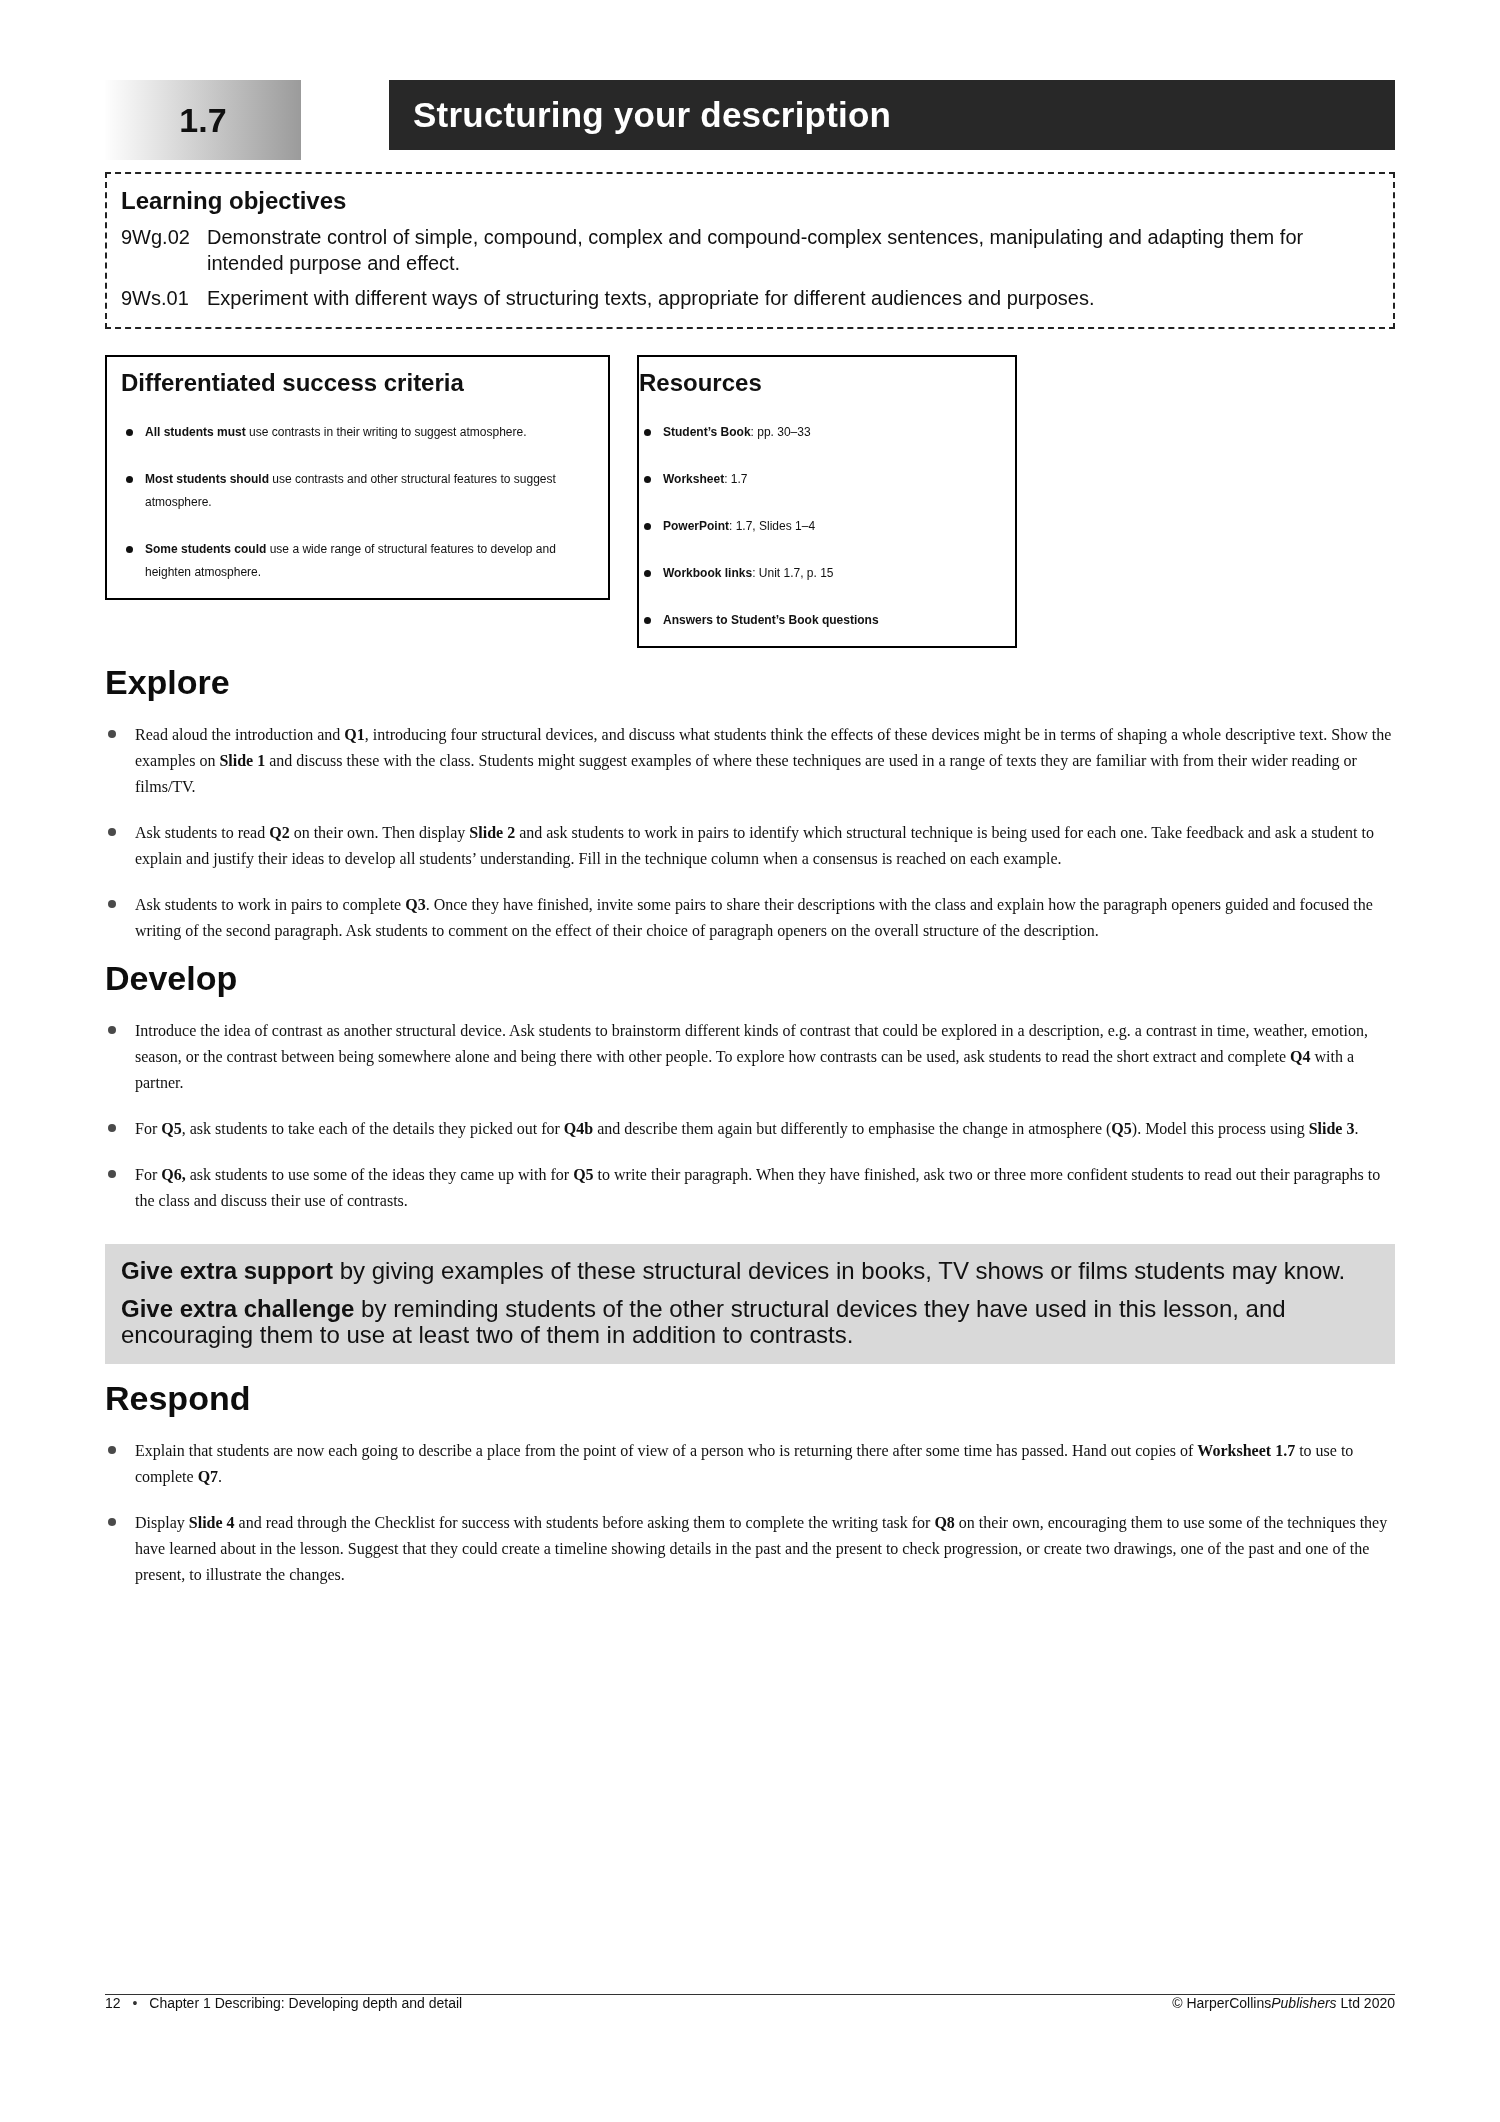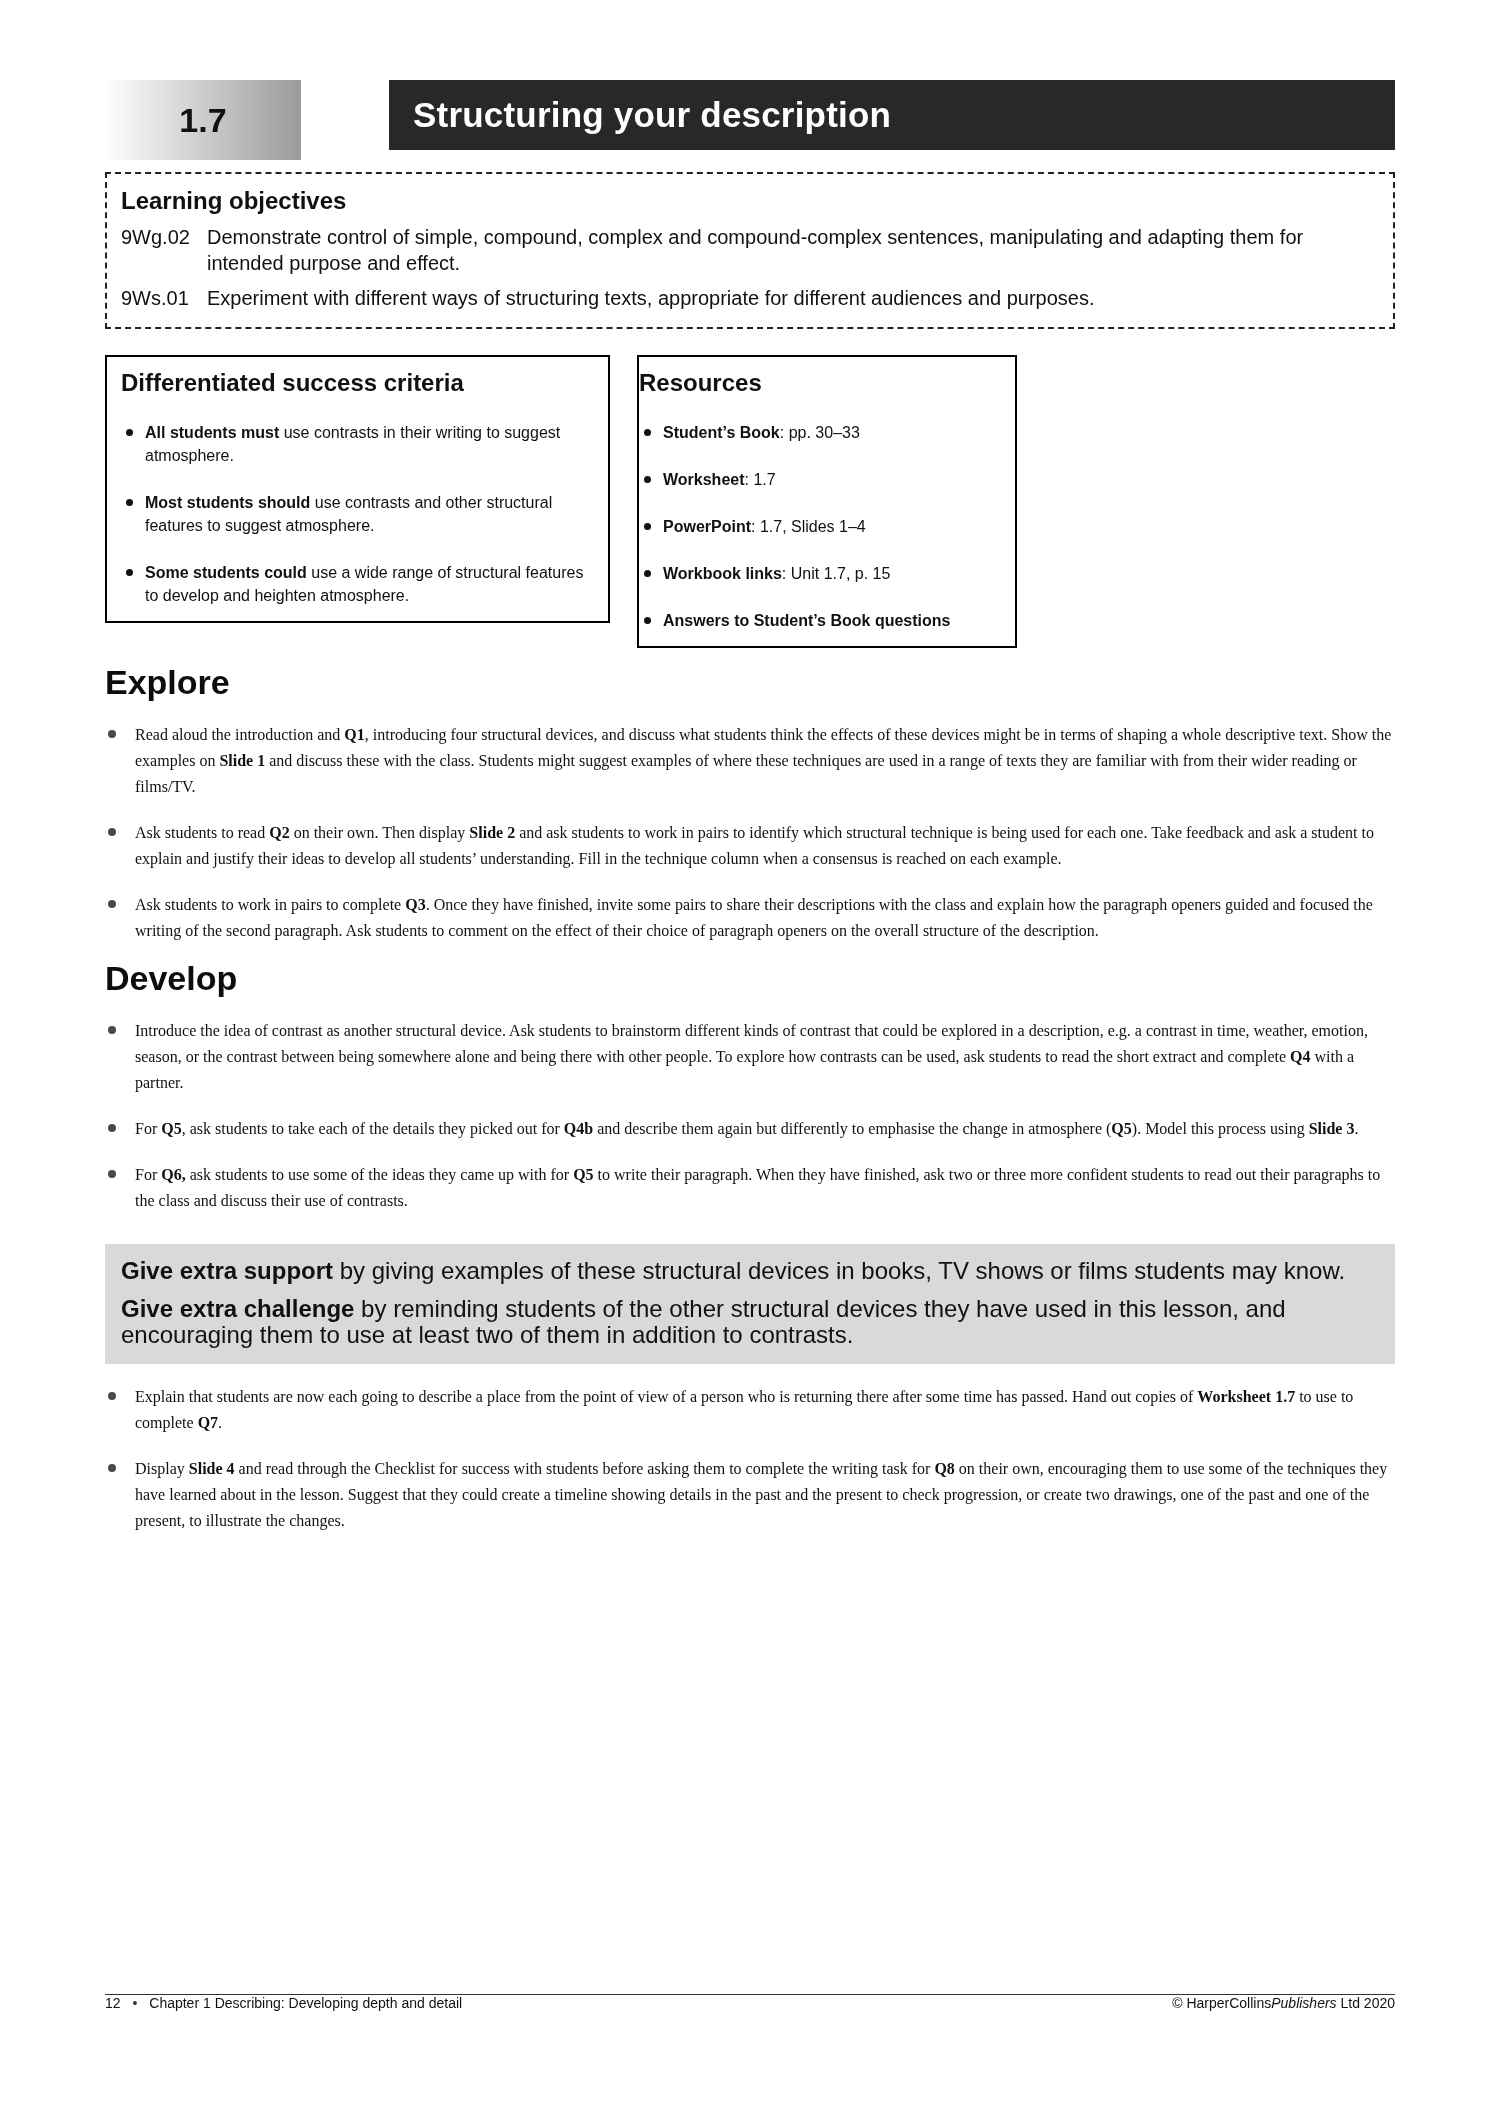--- a/index.html
+++ b/index.html
@@ -53,21 +53,21 @@
   .resources-box {
     width: 380px;
     margin-left: 27px;
     border: 2px solid #000;
     padding: 12px 14px 14px 0;
   }
   ul.box-list { list-style: none; margin-top: 8px; }
   ul.box-list li {
     position: relative;
     padding-left: 24px;
-    font-size: 16px; line-height: 23px;
+    font-size: 12px; line-height: 23px;
     margin-top: 24px;
   }
   ul.box-list li::before {
     content: "";
     position: absolute; left: 5px; top: 8px;
     width: 7px; height: 7px; border-radius: 50%;
     background: #111;
   }
 
   
@@ -169,20 +169,21 @@
       <li><span>Introduce the idea of contrast as another structural device. Ask students to brainstorm different kinds of contrast that could be explored in a description, e.g. a contrast in time, weather, emotion, season, or the contrast between being somewhere alone and being there with other people. To explore how contrasts can be used, ask students to read the short extract and complete </span><b>Q4</b><span> with a partner.</span></li>
       <li><span>For </span><b>Q5</b><span>, ask students to take each of the details they picked out for </span><b>Q4b</b><span> and describe them again but differently to emphasise the change in atmosphere (</span><b>Q5</b><span>). Model this process using </span><b>Slide 3</b><span>.</span></li>
       <li><span>For </span><b>Q6,</b><span> ask students to use some of the ideas they came up with for </span><b>Q5</b><span> to write their paragraph. When they have finished, ask two or three more confident students to read out their paragraphs to the class and discuss their use of contrasts.</span></li>
     </ul>
 
     <div class="support-box">
       <p><span></span><b>Give extra support</b><span> by giving examples of these structural devices in books, TV shows or films students may know.</span></p>
       <p><span></span><b>Give extra challenge</b><span> by reminding students of the other structural devices they have used in this lesson, and encouraging them to use at least two of them in addition to contrasts.</span></p>
     </div>
 
+    <h2 class="section-heading">Respond</h2>
     <ul class="body-list">
       <li><span>Explain that students are now each going to describe a place from the point of view of a person who is returning there after some time has passed. Hand out copies of </span><b>Worksheet 1.7</b><span> to use to complete </span><b>Q7</b><span>.</span></li>
       <li><span>Display </span><b>Slide 4</b><span> and read through the Checklist for success with students before asking them to complete the writing task for </span><b>Q8</b><span> on their own, encouraging them to use some of the techniques they have learned about in the lesson. Suggest that they could create a timeline showing details in the past and the present to check progression, or create two drawings, one of the past and one of the present, to illustrate the changes.</span></li>
     </ul>
 
   </div>
 
   <div class="footer">
     <div class="footer-left">
       <span>12</span>

